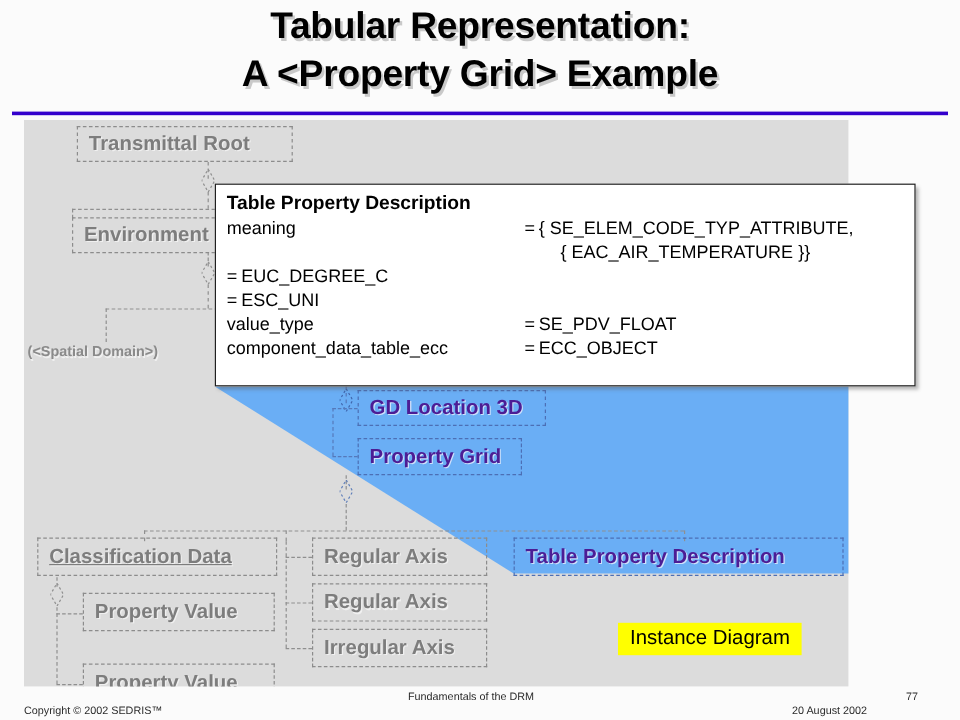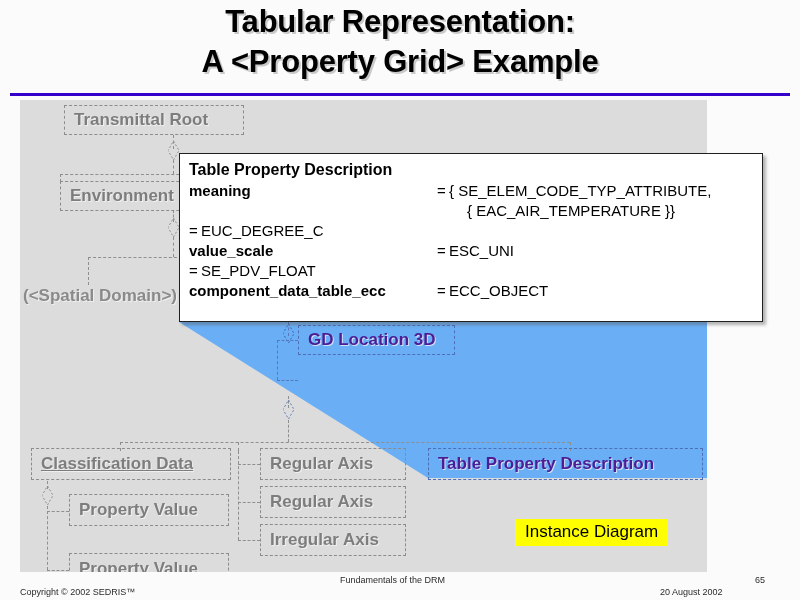--- a/index.html
+++ b/index.html
@@ -51,21 +51,21 @@
   }
   
   .node.hl{
     color:#4c1d95;
     border:1px dashed #4c6fb5;
     text-shadow:1px 1px 0 #cfe1fb;
   }
   .plain-text{
     position:absolute;
     color:#8a8a8a;
-    font-size:17px;font-weight:bold;
+    font-size:12px;font-weight:bold;
     white-space:nowrap;
     text-shadow:1px 1px 0 #f0f0f0;
   }
   
   .conn{
     position:absolute;
     border:0;
     background:transparent;
   }
   .conn.v{border-left:1px dashed #8f8f8f;}
@@ -85,21 +85,21 @@
     padding:7px 0 0 9px;
   }
   #prop-panel .ptitle{
     font-size:16px;font-weight:bold;color:#000;
     margin-bottom:2px;
   }
   .prow{
     display:flex;font-size:15px;color:#000;line-height:20px;
     white-space:nowrap;
   }
-  .prow .pname{width:248px;flex:0 0 248px;font-weight:bold;}
+  .prow .pname{width:248px;flex:0 0 248px;}
   .prow .peq{width:12px;flex:0 0 12px;}
   .prow .pval{flex:1 1 auto;}
   .prow.cont .pname{visibility:hidden;}
   .prow.cont .peq{visibility:hidden;}
   .prow.cont .pval{padding-left:18px;}
   
   #instance-caption{
     position:absolute;left:515px;top:519px;
     background:#ffff00;color:#000;
     font-size:17px;
@@ -211,20 +211,23 @@
   </div>
 
   <div class="node" style="left:240px;top:424px;width:146px;height:32px;">
     <span>Irregular Axis</span>
   </div>
 
   <div class="node hl" style="left:278px;top:225px;width:157px;height:30px;">
     <span>GD Location 3D</span>
   </div>
 
+  <div class="node hl" style="left:278px;top:265px;width:137px;height:31px;">
+    <span>Property Grid</span>
+  </div>
 
   <div class="node hl" style="left:408px;top:348px;width:275px;height:32px;">
     <span>Table Property Description</span>
   </div>
 
 </div>
 
 <div id="prop-panel">
   <div class="ptitle">Table Property Description</div>
 
@@ -236,37 +239,37 @@
   <div class="prow cont">
     <span class="pname"></span>
     <span class="peq"></span>
     <span class="pval">{ EAC_AIR_TEMPERATURE }}</span>
   </div>
   <div class="prow">
     <span class="peq">=</span>
     <span class="pval">EUC_DEGREE_C</span>
   </div>
   <div class="prow">
-    <span class="pname">value_scale</span>
     <span class="peq">=</span>
     <span class="pval">ESC_UNI</span>
   </div>
   <div class="prow">
+    <span class="pname">value_type</span>
     <span class="peq">=</span>
     <span class="pval">SE_PDV_FLOAT</span>
   </div>
   <div class="prow">
     <span class="pname">component_data_table_ecc</span>
     <span class="peq">=</span>
     <span class="pval">ECC_OBJECT</span>
   </div>
 </div>
 
 <div id="instance-caption">
   <span>Instance Diagram</span>
 </div>
 
 <div id="footer">
   <span class="fl">Copyright © 2002 SEDRIS™</span>
   <span class="fc">Fundamentals of the DRM</span>
   <span class="fr">20 August 2002</span>
-  <span class="fp">65</span>
+  <span class="fp">77</span>
 </div>
 
 </body></html>

